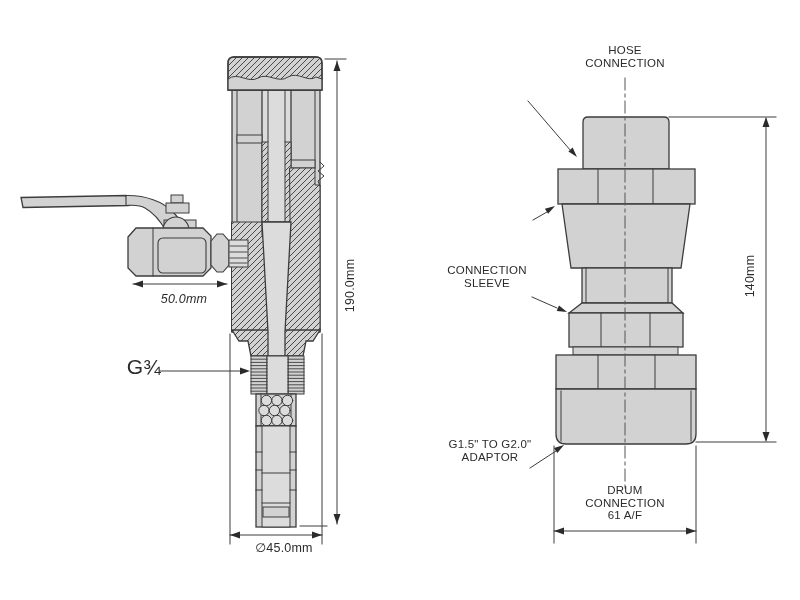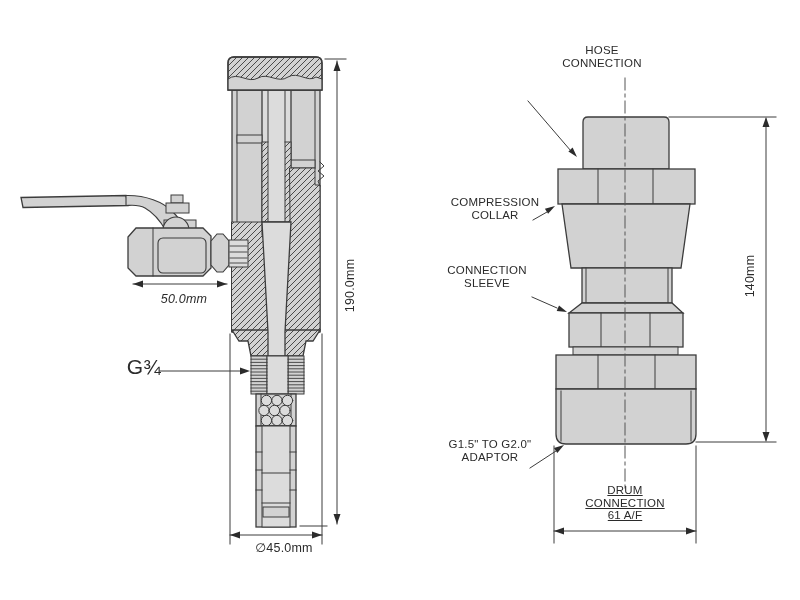--- a/index.html
+++ b/index.html
@@ -202,26 +202,24 @@
       <polygon points="696,531 686,527.5 686,534.5" fill="#2b2b2b" stroke="none"></polygon>
     </g>
   </g>
 </svg>
 
   <div class="label g34" style="left:121px;top:358px;width:40px;">G¾</div>
   <div class="label dimtext" style="left:150px;top:293px;width:68px;font-style:italic;">50.0mm</div>
   <div class="label dimtext rot" style="left:321px;top:278px;width:60px;height:15px;">190.0mm</div>
   <div class="label dimtext" style="left:242px;top:542px;width:84px;">∅45.0mm</div>
 
-  <div class="label" style="left:542px;top:44px;width:120px;">HOSE
+  <div class="label" style="left:565px;top:44px;width:120px;">HOSE
 CONNECTION</div>
-  <div class="label" style="left:434px;top:196px;width:122px;">COMPRESSION
-COLLAR</div>
   <div class="label" style="left:426px;top:264px;width:122px;">CONNECTION
 SLEEVE</div>
   <div class="label" style="left:424px;top:438px;width:132px;">G1.5" TO G2.0"
 ADAPTOR</div>
-  <div class="label" style="left:565px;top:484px;width:120px;text-decoration:underline;">DRUM
+  <div class="label" style="left:565px;top:484px;width:120px;">DRUM
 CONNECTION
 61 A/F</div>
   <div class="label dimtext rot" style="left:727px;top:269px;width:48px;height:14px;">140mm</div>
 
 </div>
 
 </body></html>

